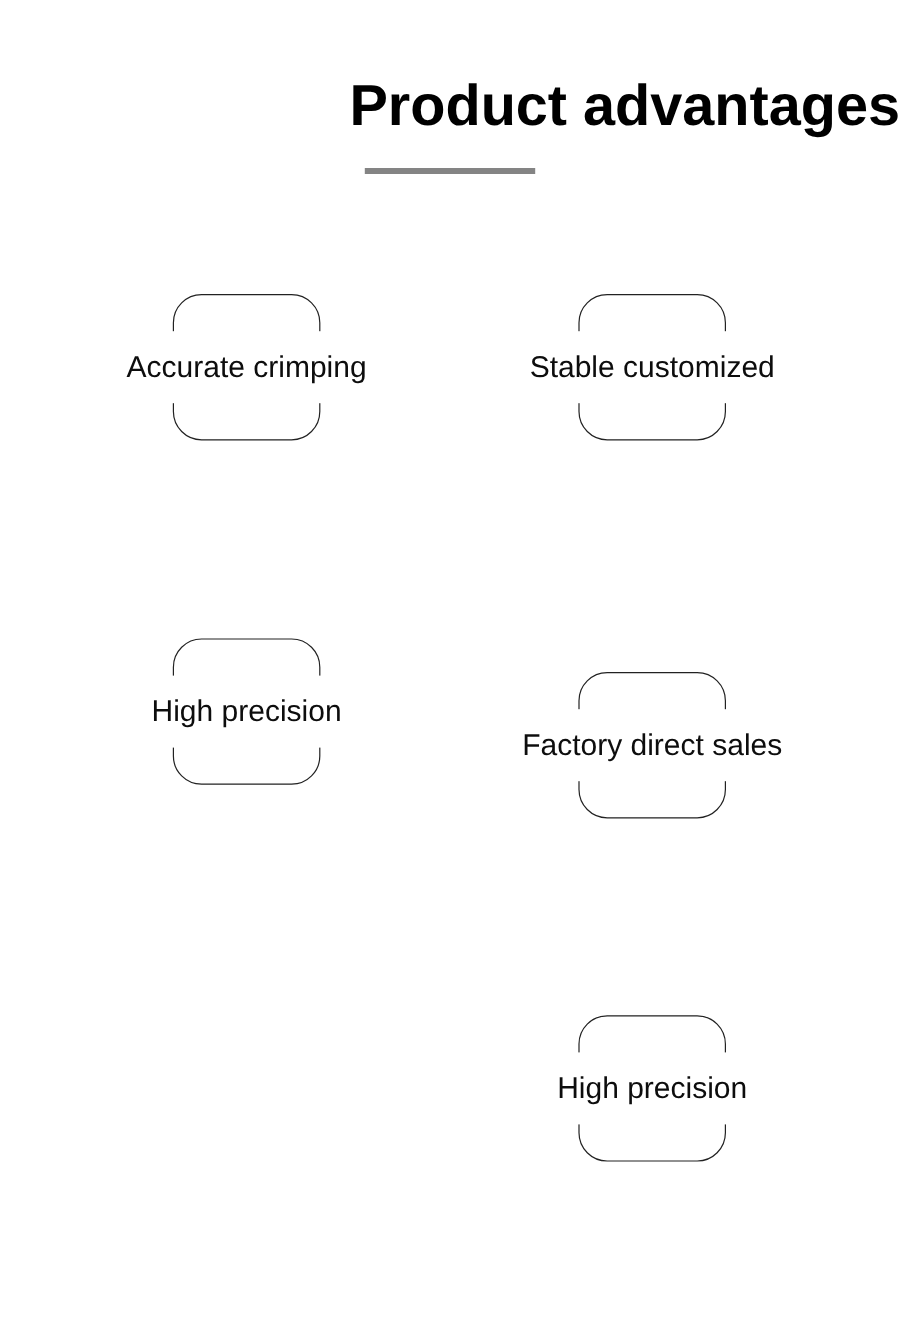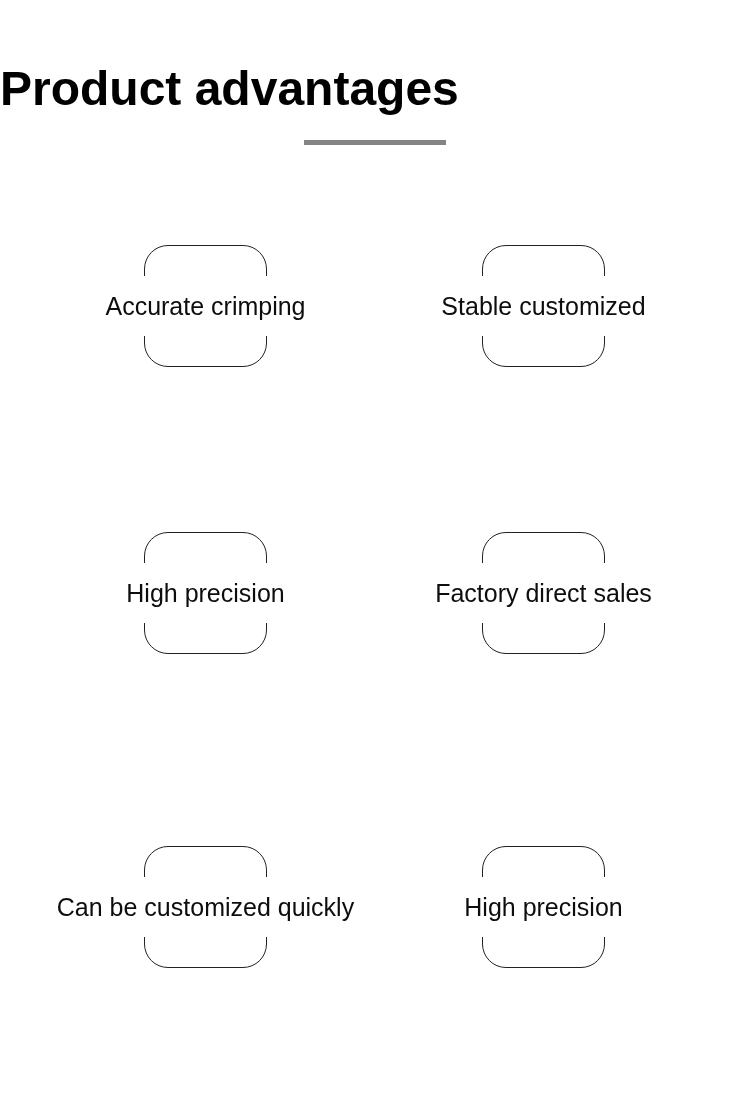--- a/index.html
+++ b/index.html
@@ -17,21 +17,21 @@
     background: var(--background, #ffffff);
     font-family: "Liberation Sans", sans-serif;
     overflow: hidden;
   }
   .title {
     position: absolute;
     top: 58px;
     left: 0;
     width: 100%;
     margin: 0;
-    text-align: left;
+    text-align: right;
     font-size: 48px;
     font-weight: bold;
     line-height: 62px;
     color: var(--title_text, #000);
     letter-spacing: 0px;
   }
   .divider {
     position: absolute;
     top: 140px;
     left: 50%;
@@ -45,21 +45,21 @@
     width: 123px;
     height: 122px;
     box-sizing: border-box;
     border: 1px solid var(--card_border, #222);
     border-radius: 24px;
     background: transparent;
   }
   .pos-0 { left: 144px; top: 245px; }
   .pos-1 { left: 482px; top: 245px; }
   .pos-2 { left: 144px; top: 532px; }
-  .pos-3 { left: 482px; top: 532px; }
+  .pos-3 { left: 482px; top: 560px; }
   .pos-4 { left: 144px; top: 846px; }
   .pos-5 { left: 482px; top: 846px; }
   .band {
     position: absolute;
     top: 50%;
     left: 50%;
     transform: translate(-50%, -50%);
     width: 380px;
     height: 60px;
     background: var(--background, #fff);
@@ -101,25 +101,20 @@
       <span class="label">High precision</span>
     </div>
   </div>
 
   <div class="card pos-3">
     <div class="band">
       <span class="label">Factory direct sales</span>
     </div>
   </div>
 
-  <div class="card pos-4">
-    <div class="band">
-      <span class="label">Can be customized quickly</span>
-    </div>
-  </div>
 
   <div class="card pos-5">
     <div class="band">
       <span class="label">High precision</span>
     </div>
   </div>
 
 </div>
 
 </body></html>

